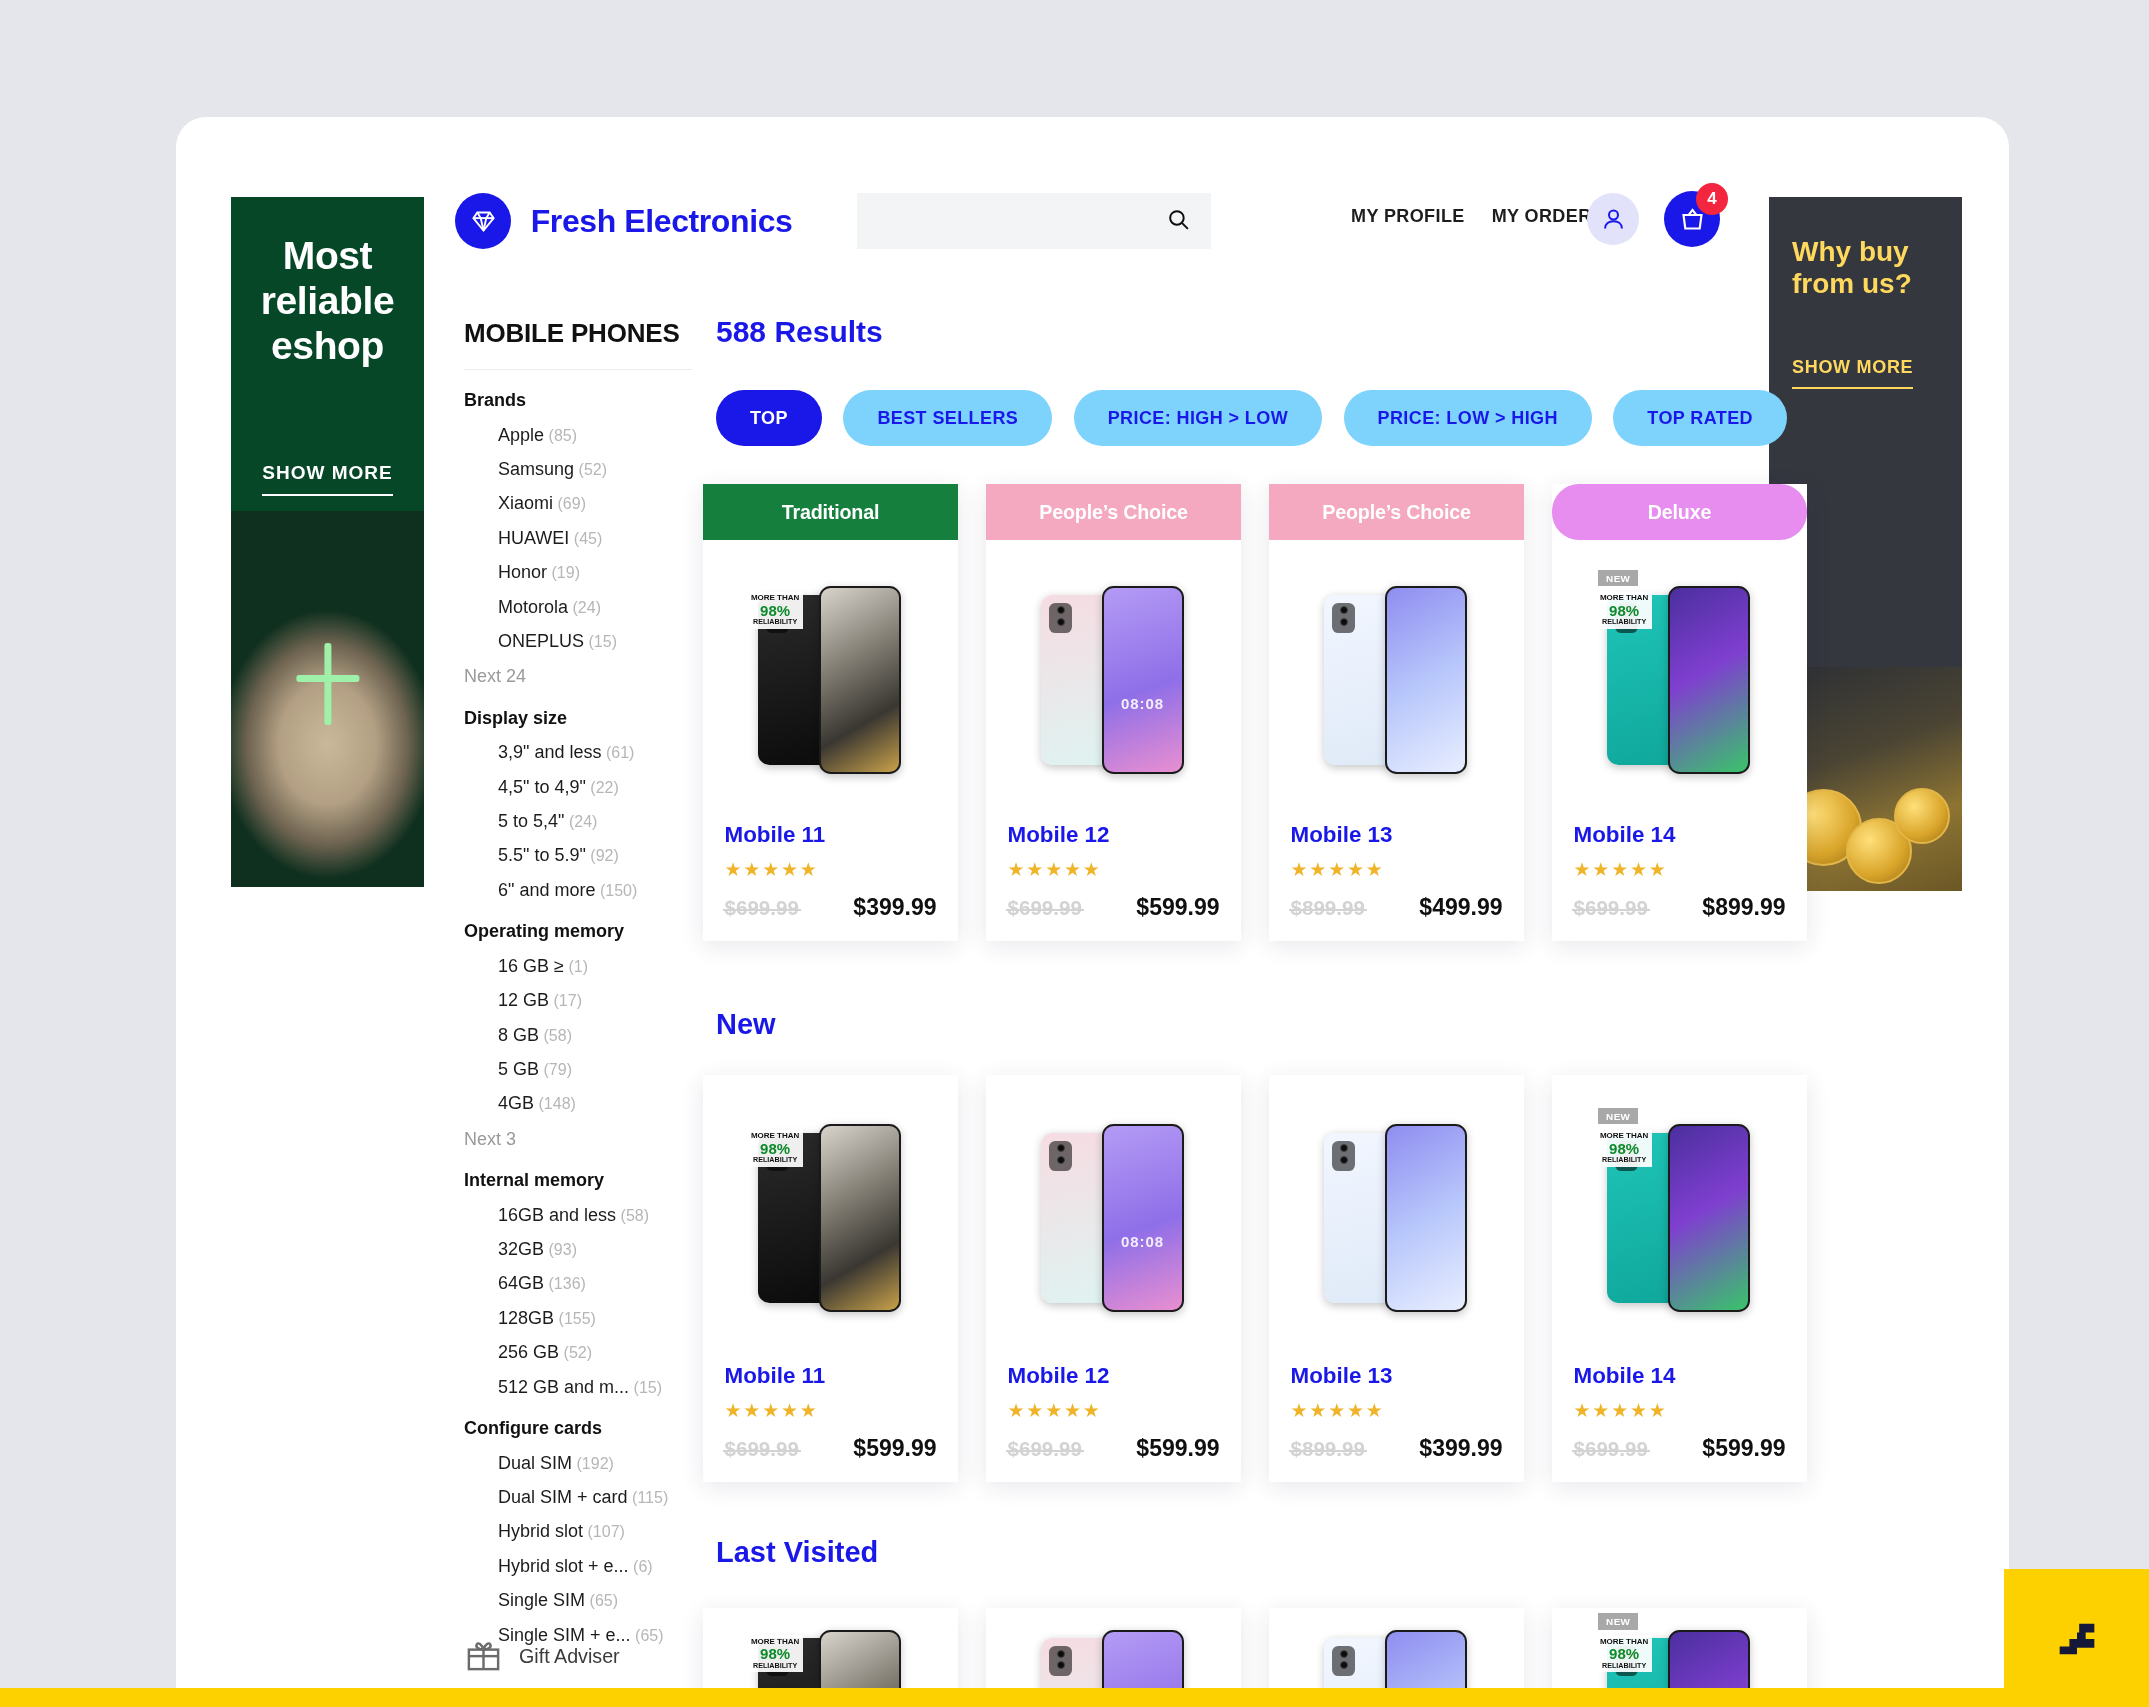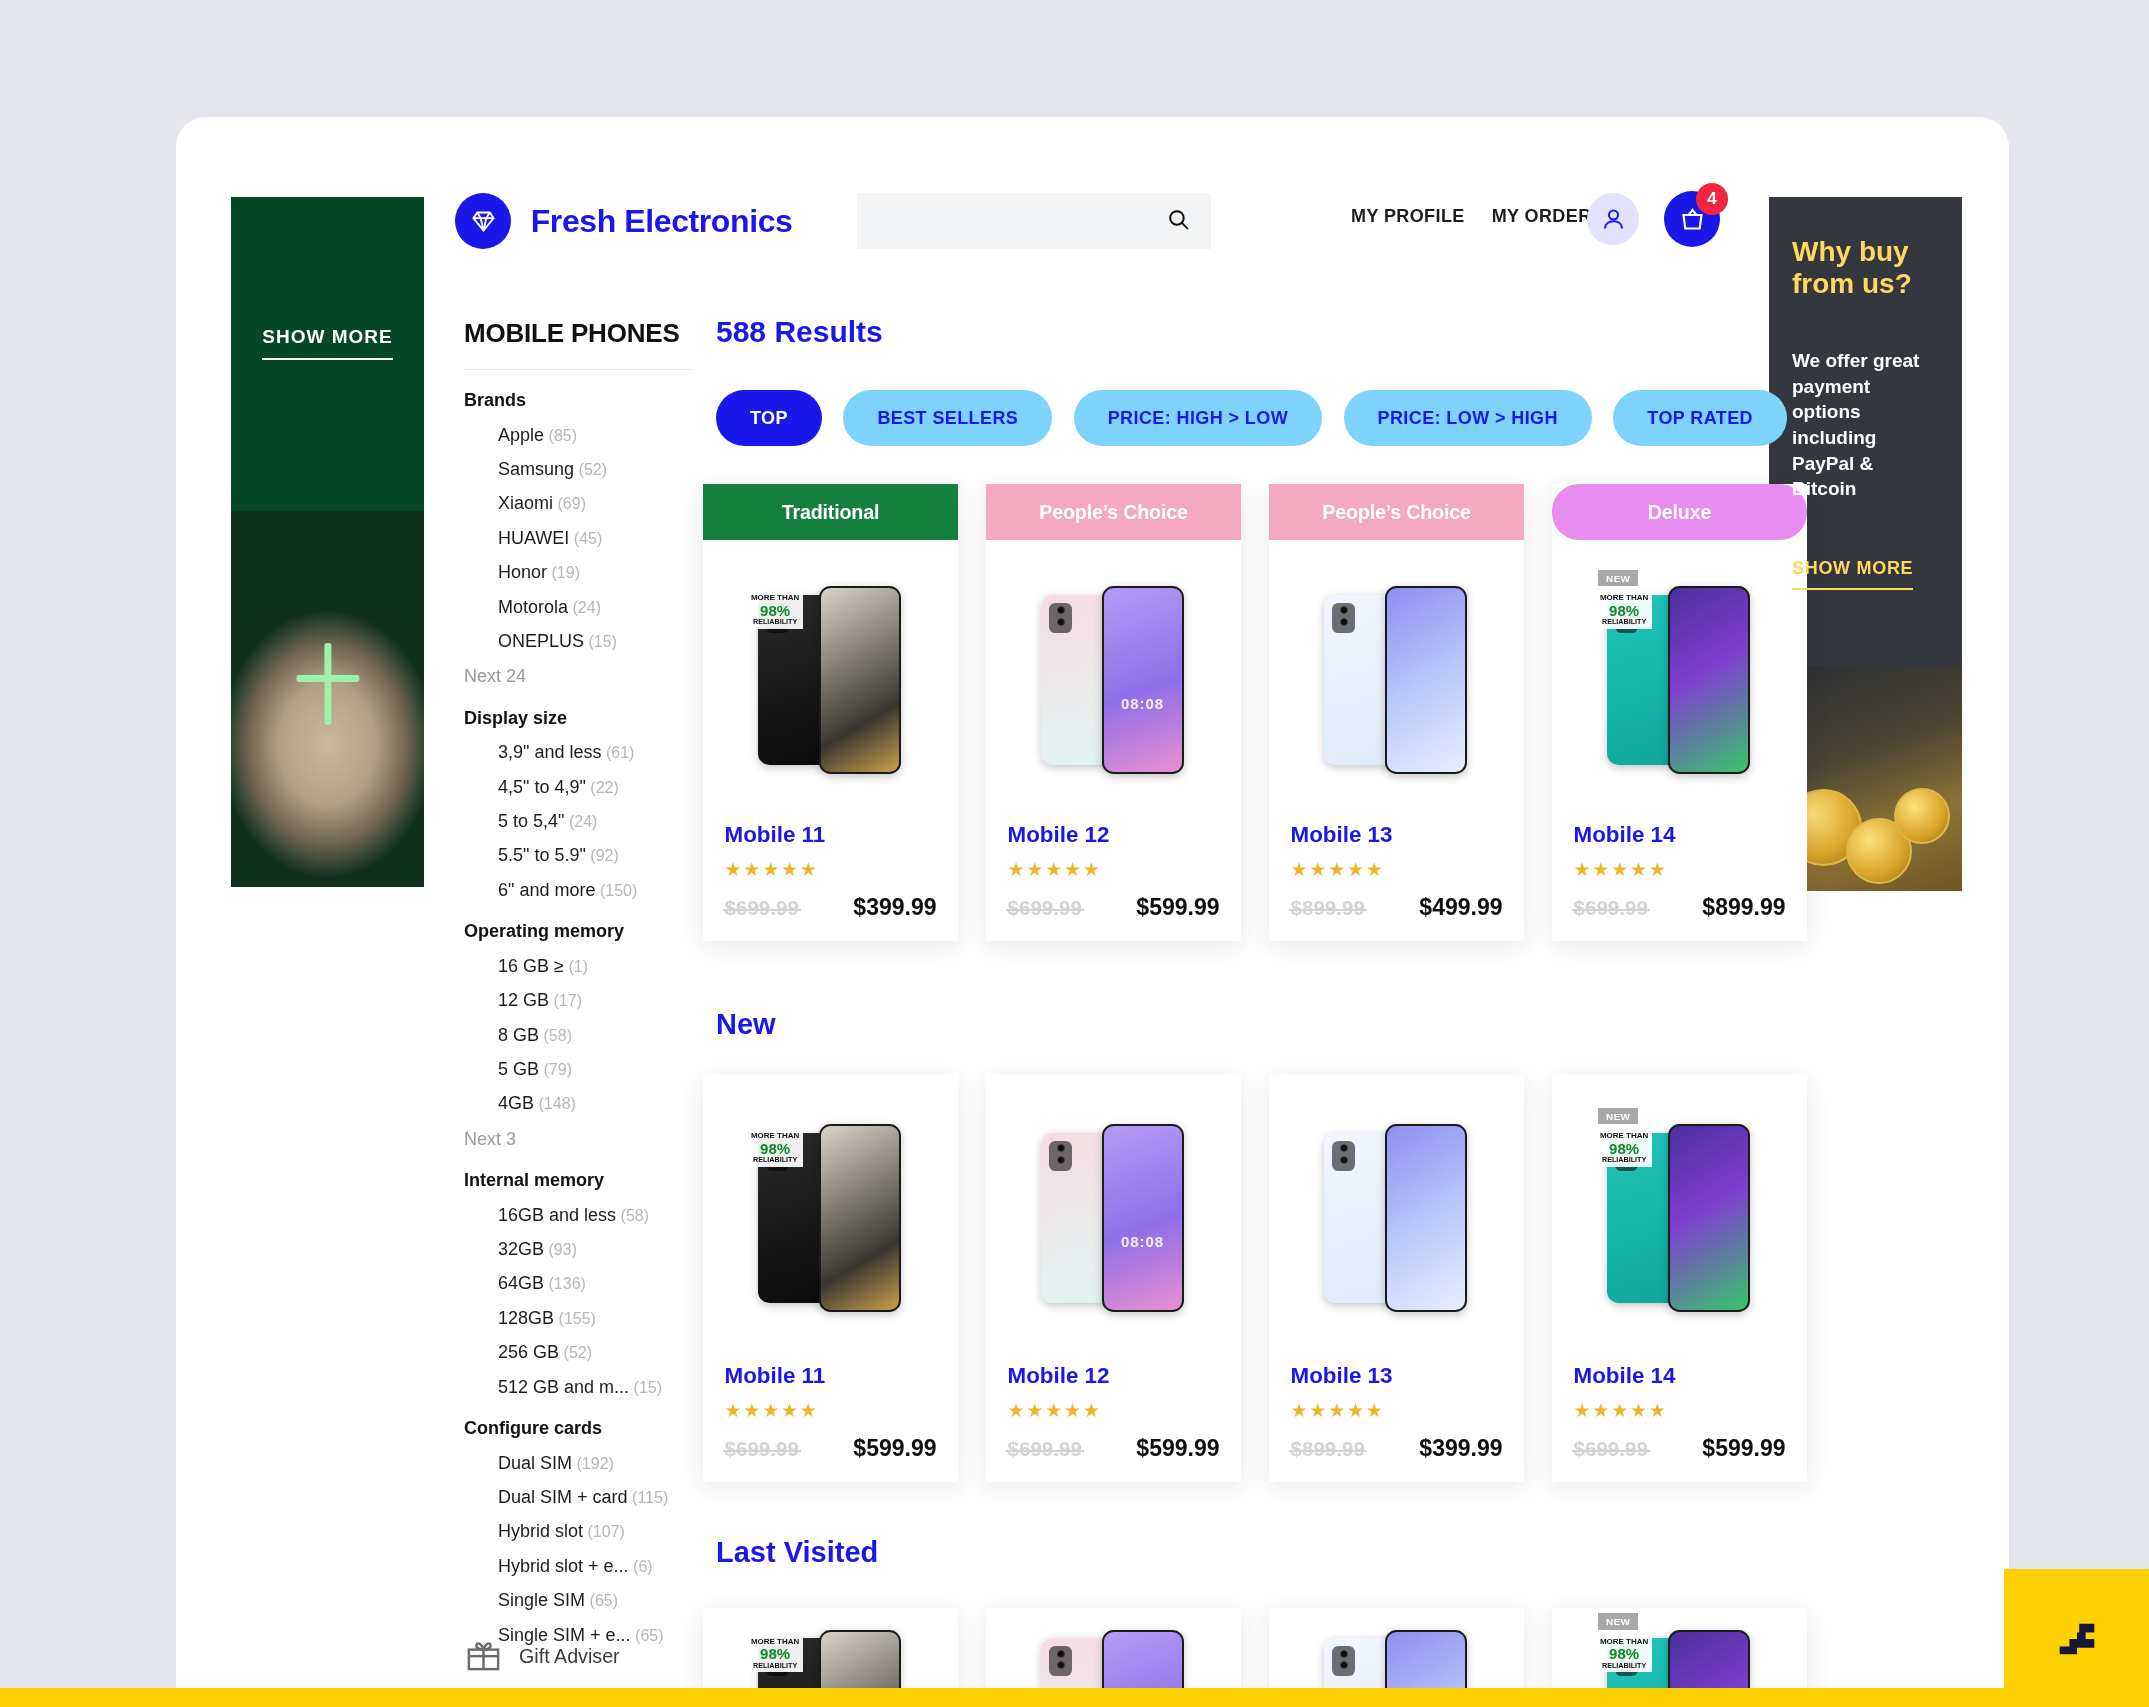--- a/index.html
+++ b/index.html
@@ -236,28 +236,28 @@
 <body>
 
 <div class="page">
   <div class="panel"></div>
 
   <div class="promo-left">
     <div class="pl-bg">
       <div class="pl-cross"></div>
     </div>
     <div class="pl-inner">
+      <div class="pl-title">Most reliable eshop</div>
       <div class="pl-more">SHOW MORE</div>
     </div>
   </div>
 
   <div class="promo-right">
     <div class="pr-inner">
       <div class="pr-title">Why buy from us?</div>
-      <div class="pr-body">We offer great payment options including PayPal &amp; Bitcoin</div>
       <div class="pr-more">SHOW MORE</div>
     </div>
     <div class="pr-coins">
       <div class="coin c1"></div>
         <div class="coin c2"></div>
         <div class="coin c3"></div>
     </div>
   </div>
 
   <div class="brand">

